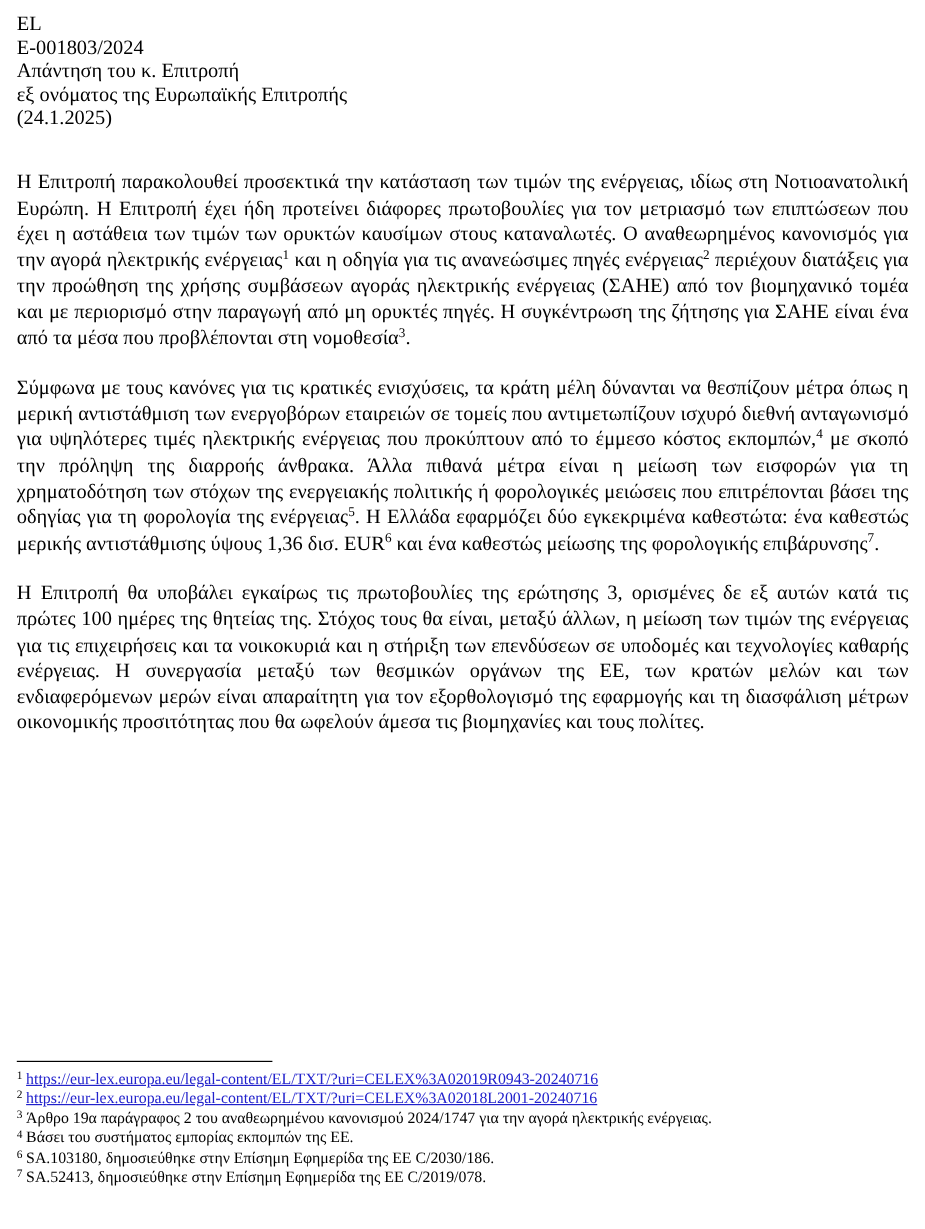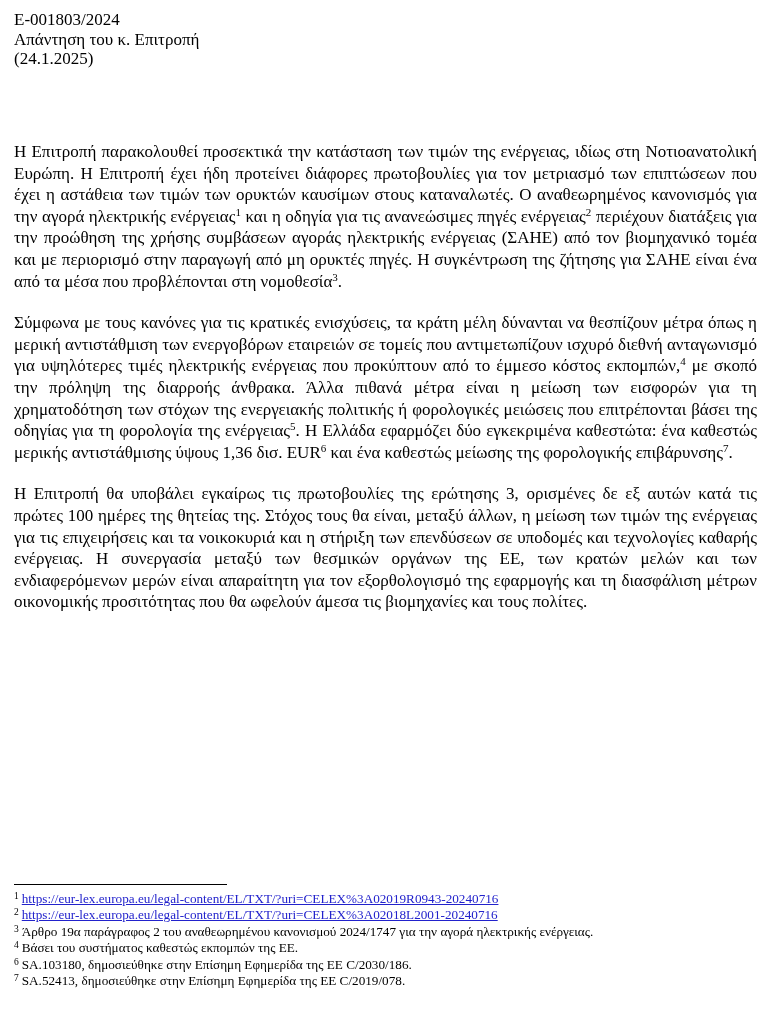--- a/index.html
+++ b/index.html
@@ -70,36 +70,38 @@
     text-decoration: underline;
     margin-top: 16px;
   }
 </style>
 </head>
 <body>
 
 <div class="page">
 
   <div class="header">
+    <div>EL</div>
     <div>E-001803/2024</div>
     <div>Απάντηση του κ. Επιτροπή</div>
+    <div>εξ ονόματος της Ευρωπαϊκής Επιτροπής</div>
     <div>(24.1.2025)</div>
   </div>
 
   <div class="body-text" id="body-paragraphs">
       <div class="para"><span>Η Επιτροπή παρακολουθεί προσεκτικά την κατάσταση των τιμών της ενέργειας, ιδίως στη Νοτιοανατολική Ευρώπη. Η Επιτροπή έχει ήδη προτείνει διάφορες πρωτοβουλίες για τον μετριασμό των επιπτώσεων που έχει η αστάθεια των τιμών των ορυκτών καυσίμων στους καταναλωτές. Ο αναθεωρημένος κανονισμός για την αγορά ηλεκτρικής ενέργειας</span><span class="sup-ref">1</span><span> και η οδηγία για τις ανανεώσιμες πηγές ενέργειας</span><span class="sup-ref">2</span><span> περιέχουν διατάξεις για την προώθηση της χρήσης συμβάσεων αγοράς ηλεκτρικής ενέργειας (ΣΑΗΕ) από τον βιομηχανικό τομέα και με περιορισμό στην παραγωγή από μη ορυκτές πηγές. Η συγκέντρωση της ζήτησης για ΣΑΗΕ είναι ένα από τα μέσα που προβλέπονται στη νομοθεσία</span><span class="sup-ref">3</span><span>.</span></div>
       <div class="para"><span>Σύμφωνα με τους κανόνες για τις κρατικές ενισχύσεις, τα κράτη μέλη δύνανται να θεσπίζουν μέτρα όπως η μερική αντιστάθμιση των ενεργοβόρων εταιρειών σε τομείς που αντιμετωπίζουν ισχυρό διεθνή ανταγωνισμό για υψηλότερες τιμές ηλεκτρικής ενέργειας που προκύπτουν από το έμμεσο κόστος εκπομπών,</span><span class="sup-ref">4</span><span> με σκοπό την πρόληψη της διαρροής άνθρακα. Άλλα πιθανά μέτρα είναι η μείωση των εισφορών για τη χρηματοδότηση των στόχων της ενεργειακής πολιτικής ή φορολογικές μειώσεις που επιτρέπονται βάσει της οδηγίας για τη φορολογία της ενέργειας</span><span class="sup-ref">5</span><span>. Η Ελλάδα εφαρμόζει δύο εγκεκριμένα καθεστώτα: ένα καθεστώς μερικής αντιστάθμισης ύψους 1,36 δισ. EUR</span><span class="sup-ref">6</span><span> και ένα καθεστώς μείωσης της φορολογικής επιβάρυνσης</span><span class="sup-ref">7</span><span>.</span></div>
       <div class="para"><span>Η Επιτροπή θα υποβάλει εγκαίρως τις πρωτοβουλίες της ερώτησης 3, ορισμένες δε εξ αυτών κατά τις πρώτες 100 ημέρες της θητείας της. Στόχος τους θα είναι, μεταξύ άλλων, η μείωση των τιμών της ενέργειας για τις επιχειρήσεις και τα νοικοκυριά και η στήριξη των επενδύσεων σε υποδομές και τεχνολογίες καθαρής ενέργειας. Η συνεργασία μεταξύ των θεσμικών οργάνων της ΕΕ, των κρατών μελών και των ενδιαφερόμενων μερών είναι απαραίτητη για τον εξορθολογισμό της εφαρμογής και τη διασφάλιση μέτρων οικονομικής προσιτότητας που θα ωφελούν άμεσα τις βιομηχανίες και τους πολίτες.</span></div>
     </div>
 
   <div class="footnotes">
     <div class="fn-sep"></div>
     <div id="footnote-list">
         <div class="fn"><span class="fn-num">1</span><a href="#" style="color: rgb(34, 34, 204);">https://eur-lex.europa.eu/legal-content/EL/TXT/?uri=CELEX%3A02019R0943-20240716</a></div>
         <div class="fn"><span class="fn-num">2</span><a href="#" style="color: rgb(34, 34, 204);">https://eur-lex.europa.eu/legal-content/EL/TXT/?uri=CELEX%3A02018L2001-20240716</a></div>
         <div class="fn"><span class="fn-num">3</span><span>Άρθρο 19α παράγραφος 2 του αναθεωρημένου κανονισμού 2024/1747 για την αγορά ηλεκτρικής ενέργειας.</span></div>
-        <div class="fn"><span class="fn-num">4</span><span>Βάσει του συστήματος καθεστώς εκπομπών της ΕΕ.</span></div>
+        <div class="fn"><span class="fn-num">4</span><span>Βάσει του συστήματος εμπορίας εκπομπών της ΕΕ.</span></div>
         <div class="fn"><span class="fn-num">6</span><span>SA.103180, δημοσιεύθηκε στην Επίσημη Εφημερίδα της ΕΕ C/2030/186.</span></div>
         <div class="fn"><span class="fn-num">7</span><span>SA.52413, δημοσιεύθηκε στην Επίσημη Εφημερίδα της ΕΕ C/2019/078.</span></div>
       </div>
   </div>
 
 </div>
 
 </body></html>

